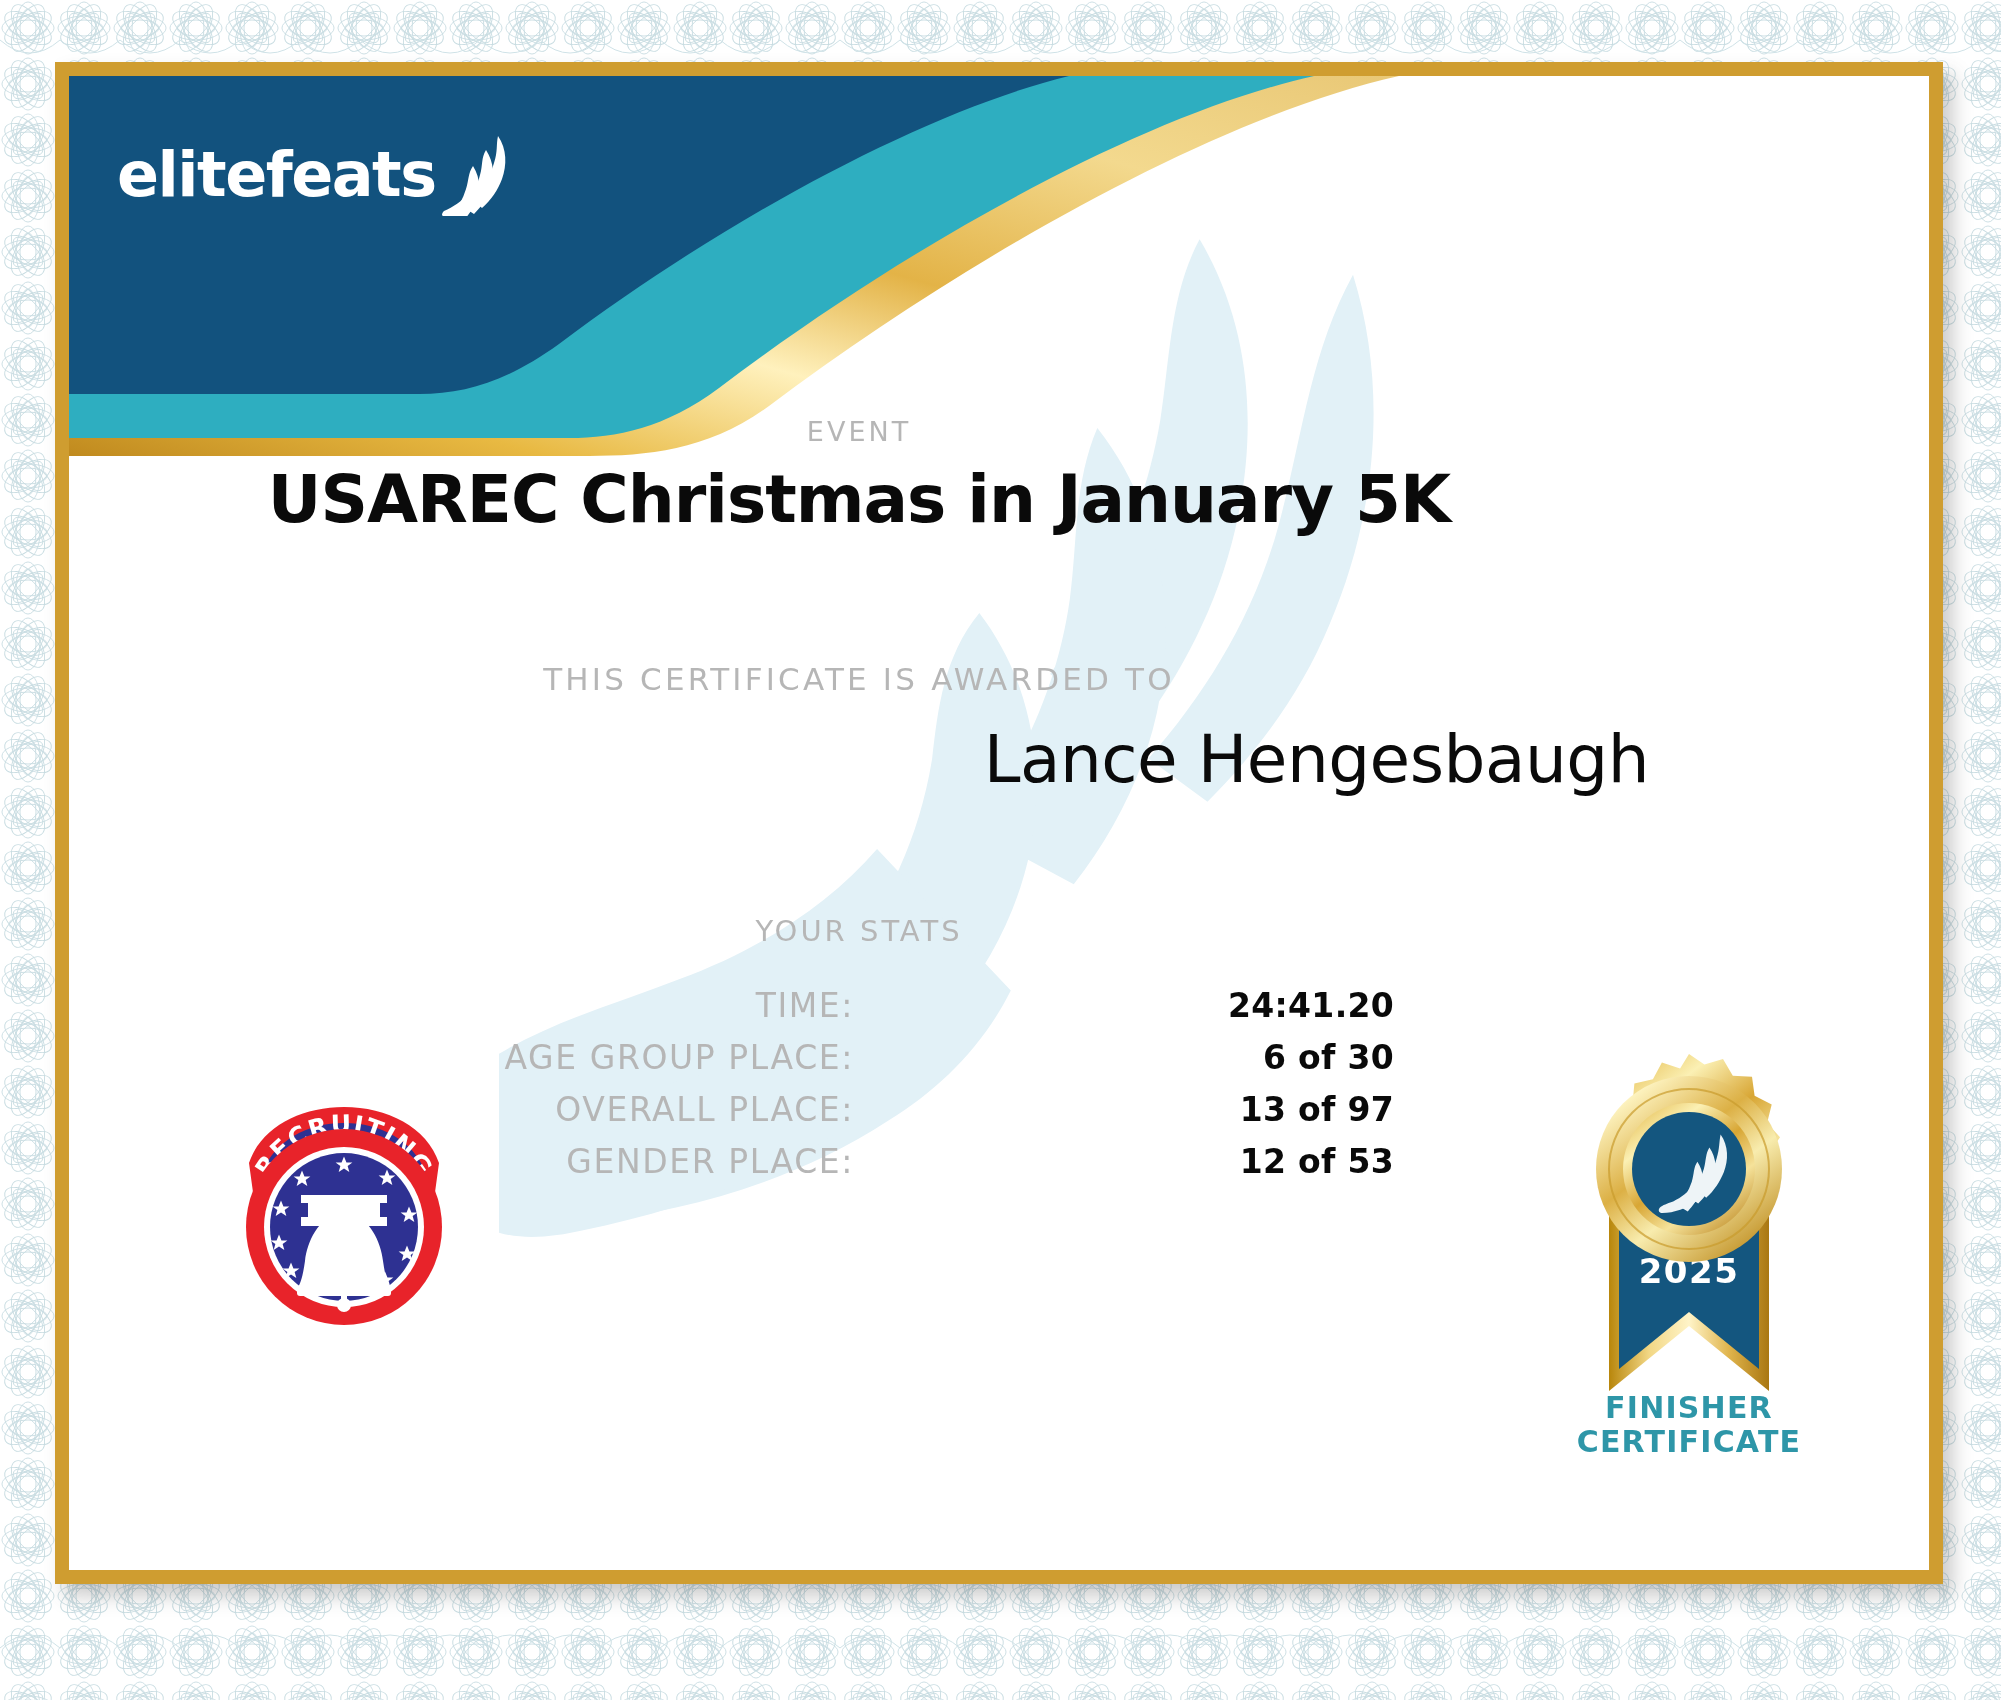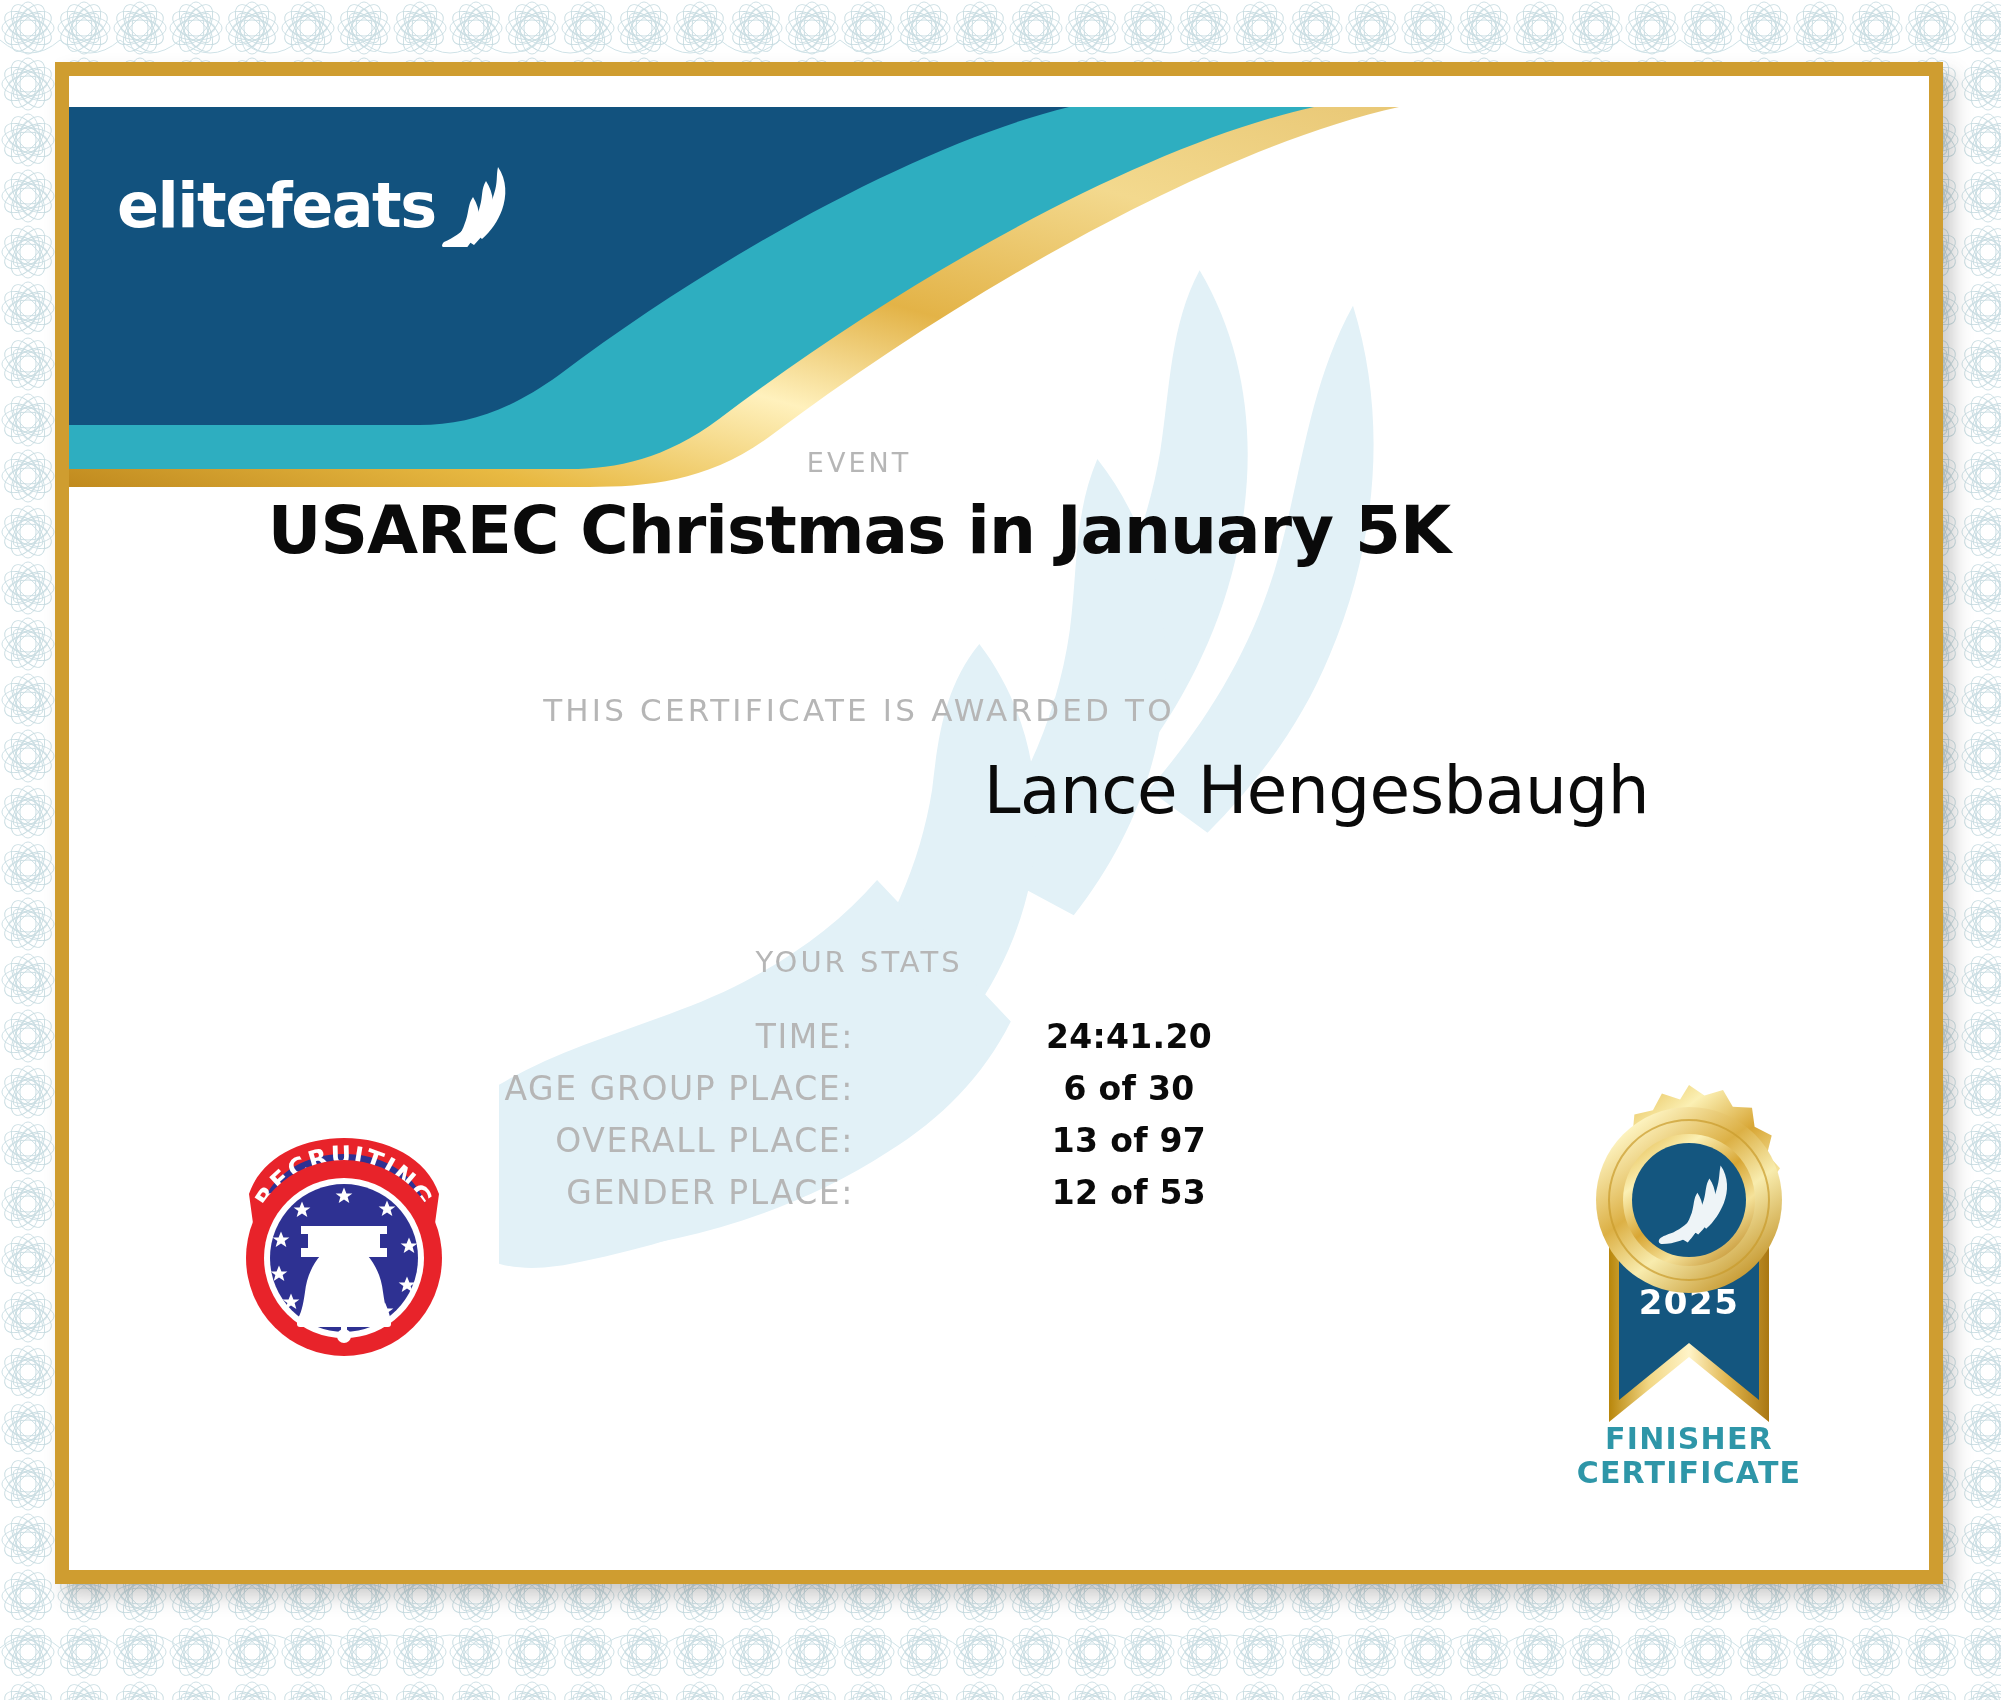--- a/index.html
+++ b/index.html
@@ -39,21 +39,20 @@
     border: 14px solid #cf9d30;
     box-sizing: border-box;
     box-shadow: 10px 12px 18px rgba(70,70,70,0.28);
     overflow: hidden;
   }
   #cert-inner {
     position: absolute;
     inset: 0;
     overflow: hidden;
     background: #ffffff;
-    margin-top: 31px;
   }
 
   
   #header-art {
     position: absolute;
     left: 0;
     top: 0;
     width: 1860px;
     height: 380px;
     overflow: hidden;
@@ -176,21 +175,21 @@
     text-align: right;
     font-family: "DejaVu Sans", sans-serif;
     font-size: 33px;
     letter-spacing: 1.6px;
     color: #b6b6b6;
     padding-right: 10px;
     white-space: nowrap;
   }
   .stat-val {
     width: 530px;
-    text-align: center;
+    text-align: right;
     font-family: "DejaVu Sans", sans-serif;
     font-weight: bold;
     font-size: 33px;
     letter-spacing: 0.3px;
     color: #0a0a0a;
     white-space: nowrap;
   }
 
   
   #usarec-badge {

